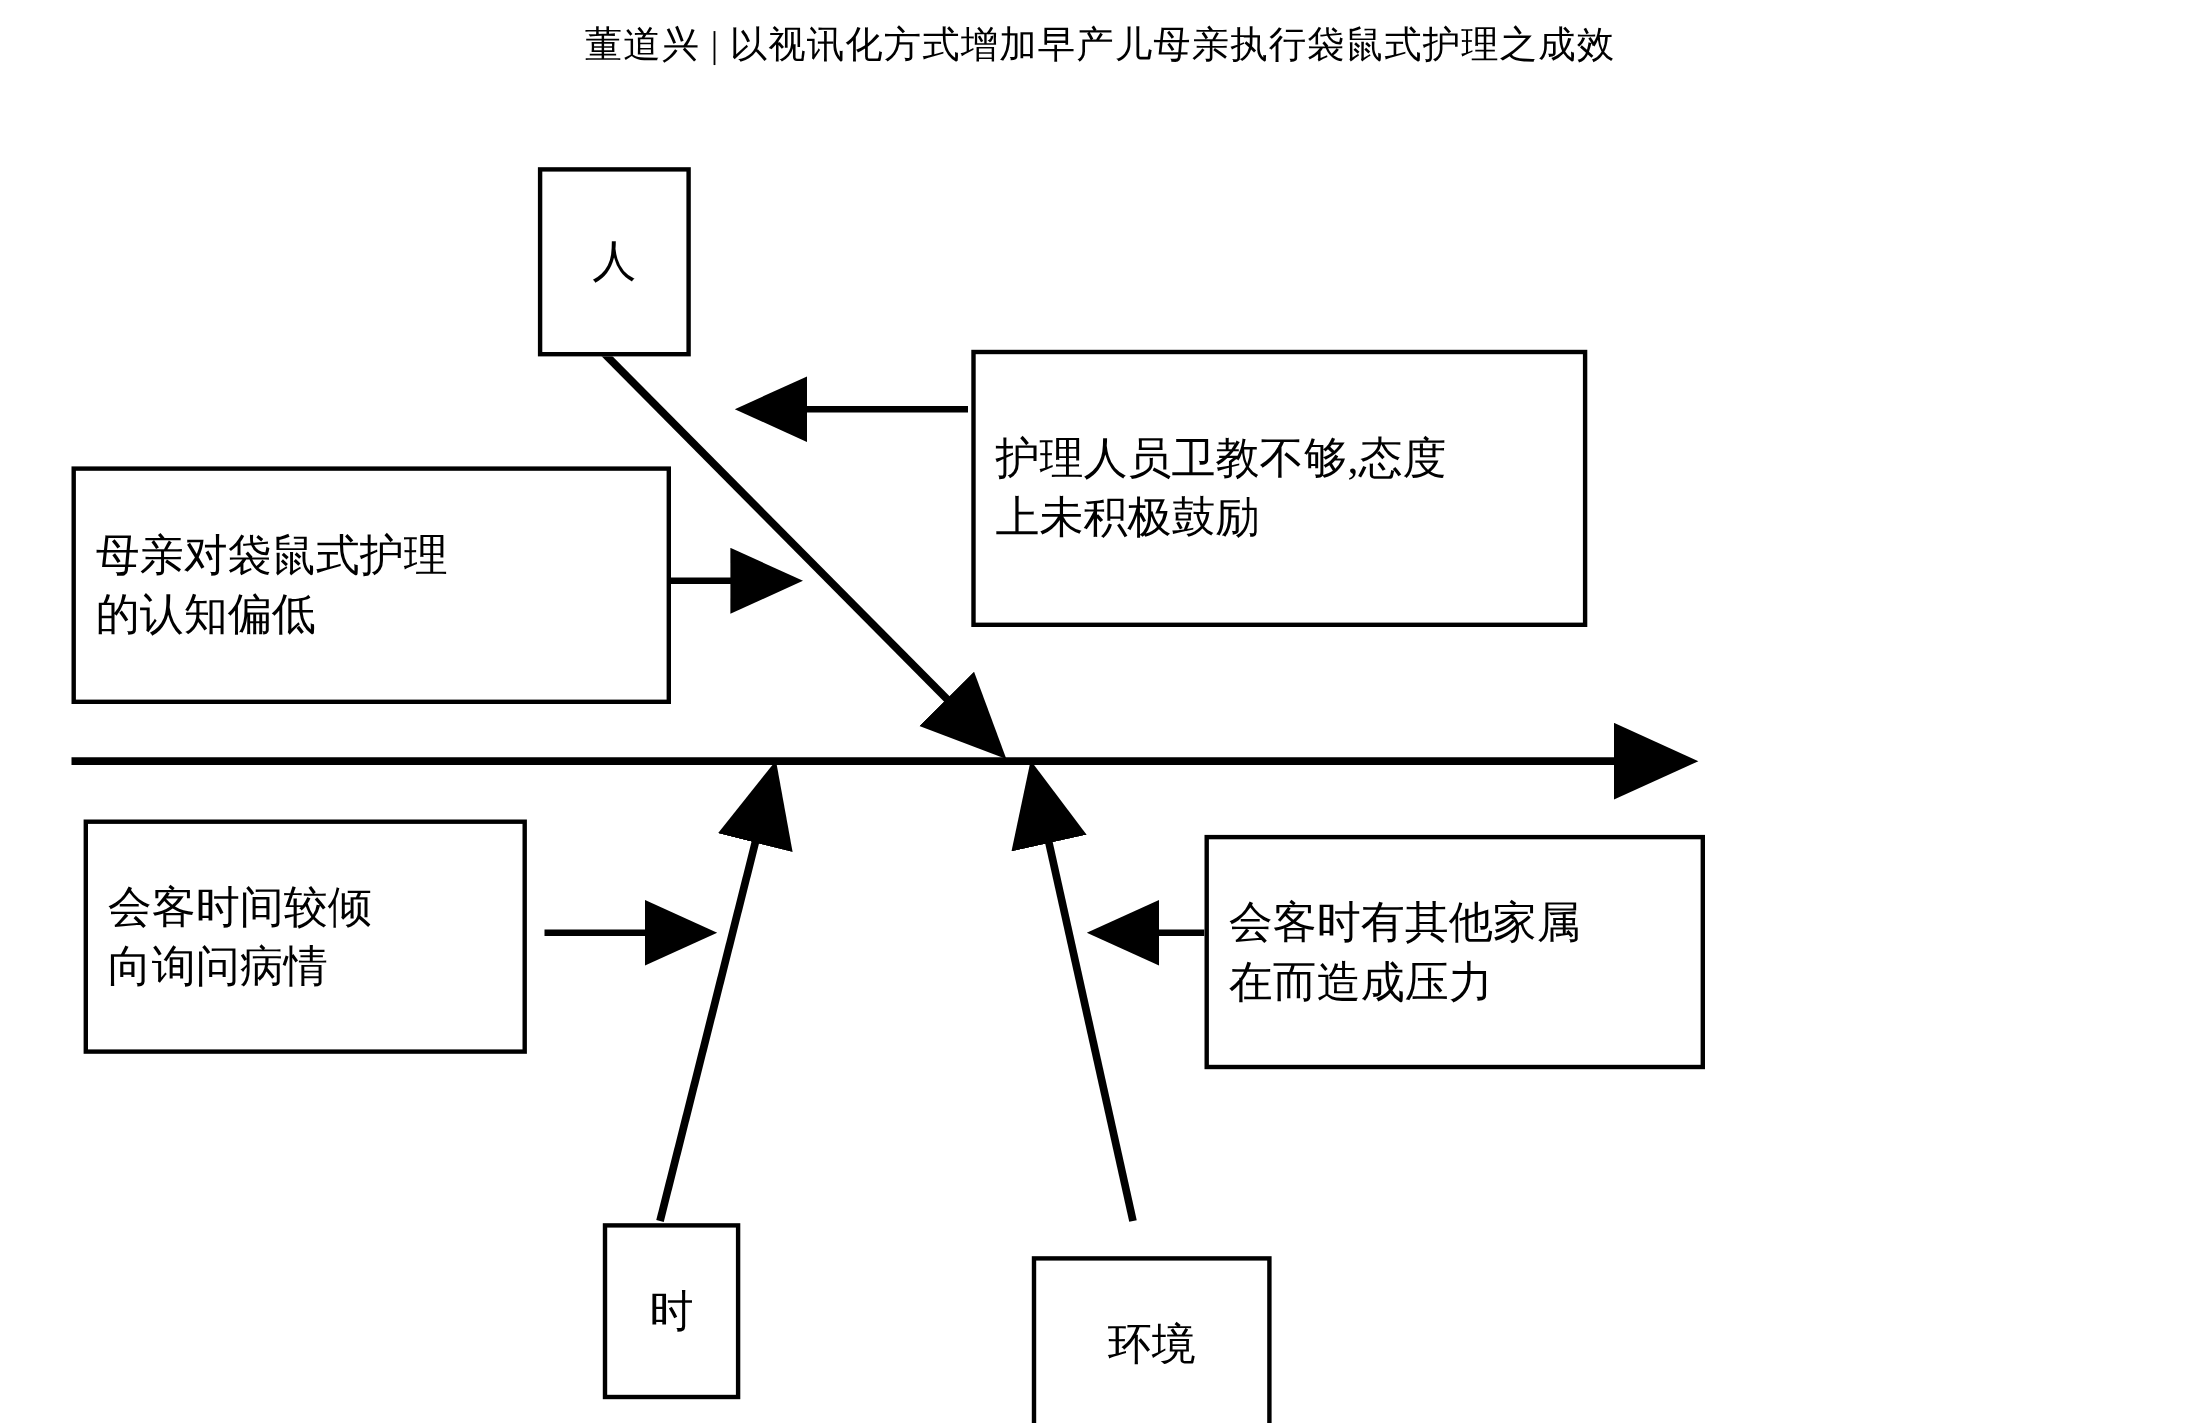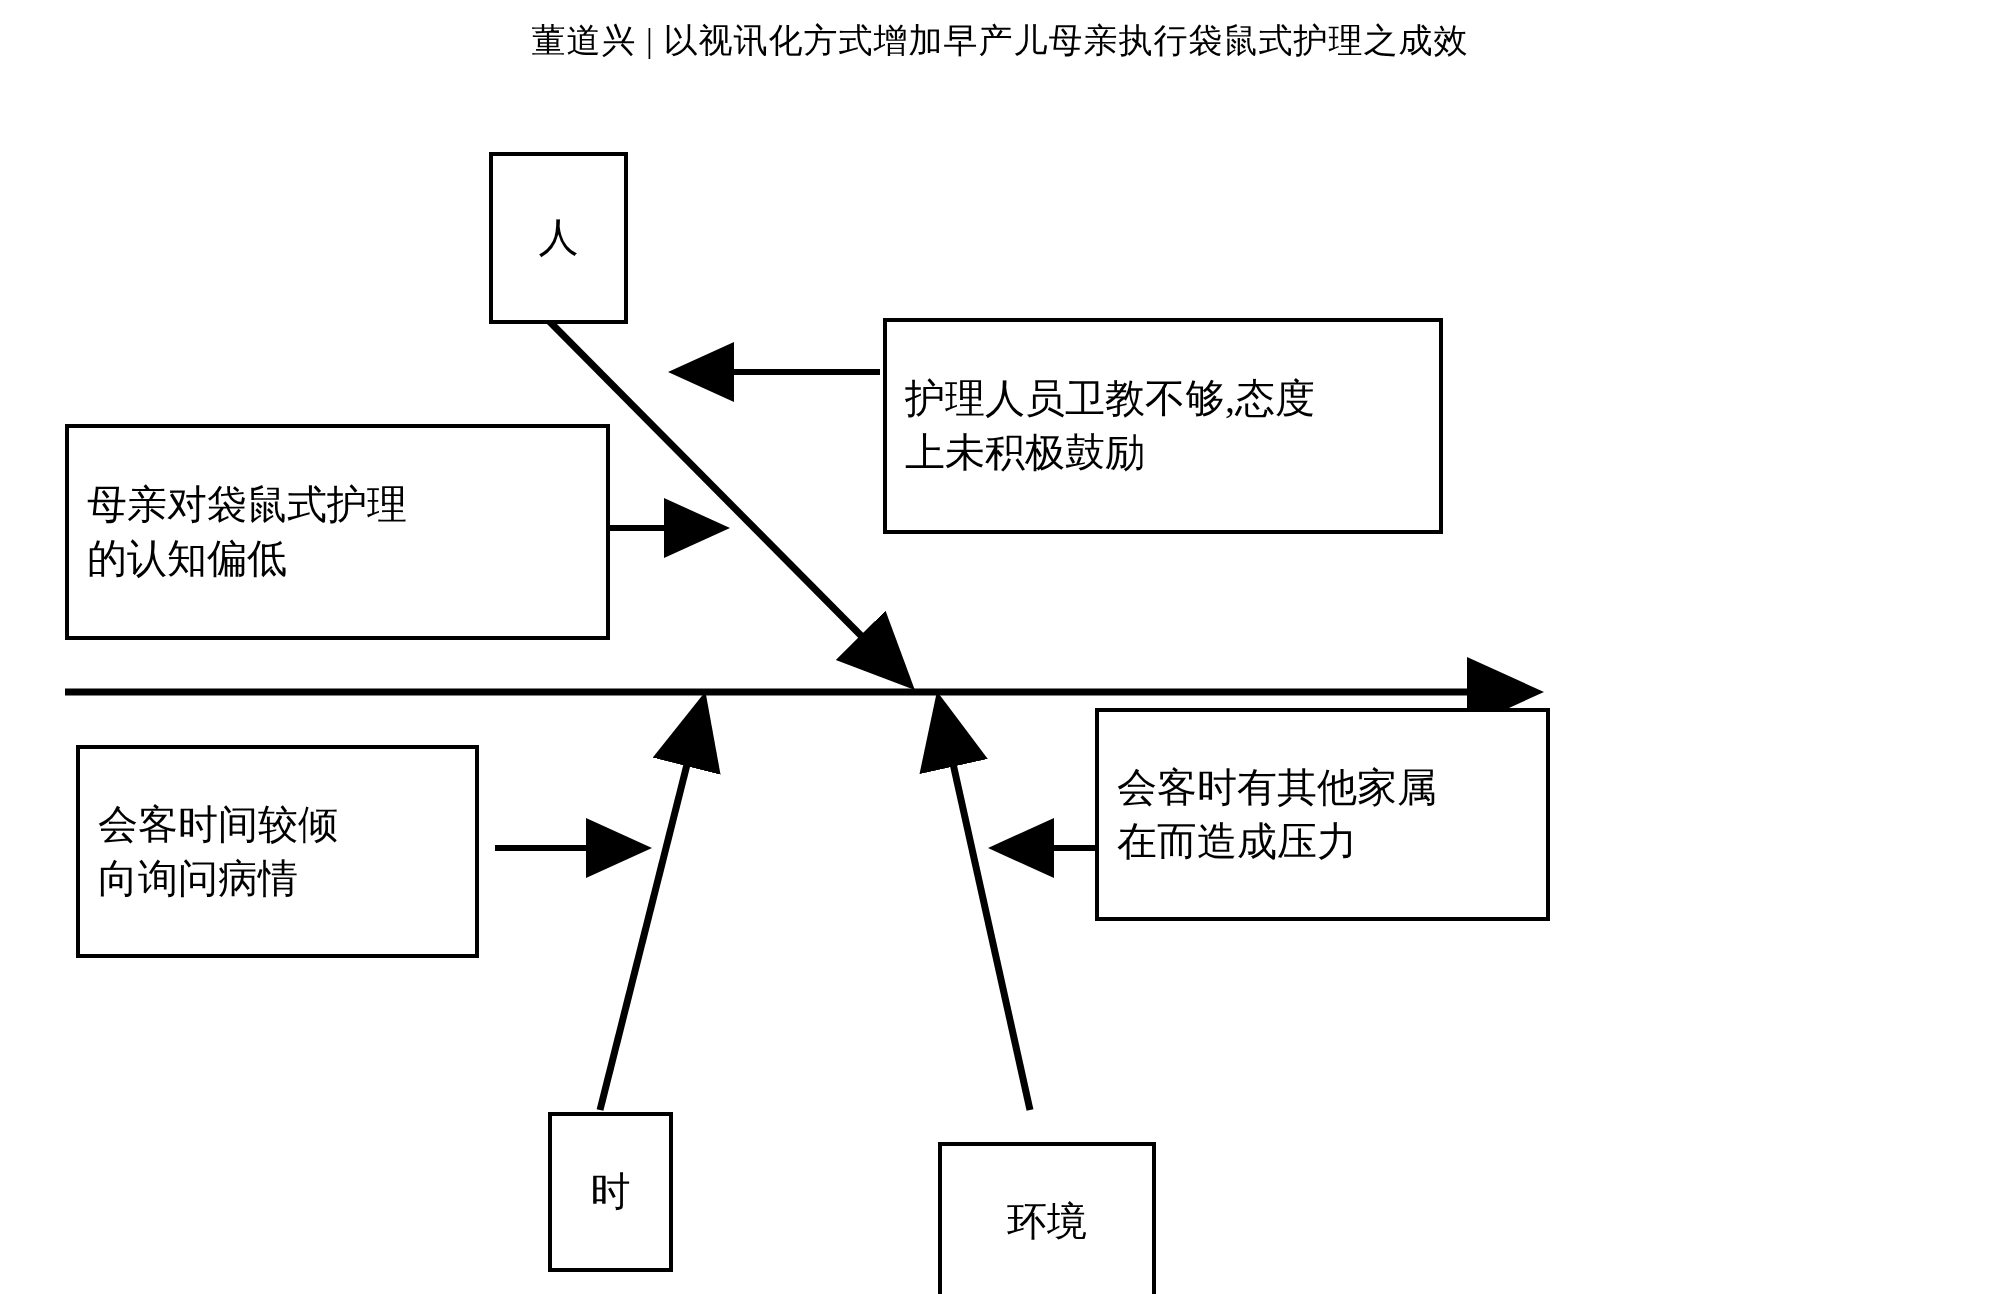--- a/index.html
+++ b/index.html
@@ -118,34 +118,34 @@
   </div>
 
   <div class="node center" style="left:548px; top:1112px; width:125px; height:160px;">
     <span class="node-text">时</span>
   </div>
 
   <div class="node center" style="left:938px; top:1112px; width:218px; height:160px;margin-top:30px;">
     <span class="node-text">环境</span>
   </div>
 
-  <div class="node" style="left:883px; top:318px; width:560px; height:216px;">
+  <div class="node" style="left:883px; top:318px; width:560px; height:252px;">
     <span class="node-text">护理人员卫教不够,态度
 上未积极鼓励</span>
   </div>
 
   <div class="node" style="left:65px; top:424px; width:545px; height:216px;">
     <span class="node-text">母亲对袋鼠式护理
 的认知偏低</span>
   </div>
 
   <div class="node" style="left:76px; top:745px; width:403px; height:213px;">
     <span class="node-text">会客时间较倾
 向询问病情</span>
   </div>
 
-  <div class="node" style="left:1095px; top:708px; width:455px; height:213px;">
+  <div class="node" style="left:1095px; top:759px; width:455px; height:213px;">
     <span class="node-text">会客时有其他家属
 在而造成压力</span>
   </div>
 
 
 </div>
 
 </body></html>

